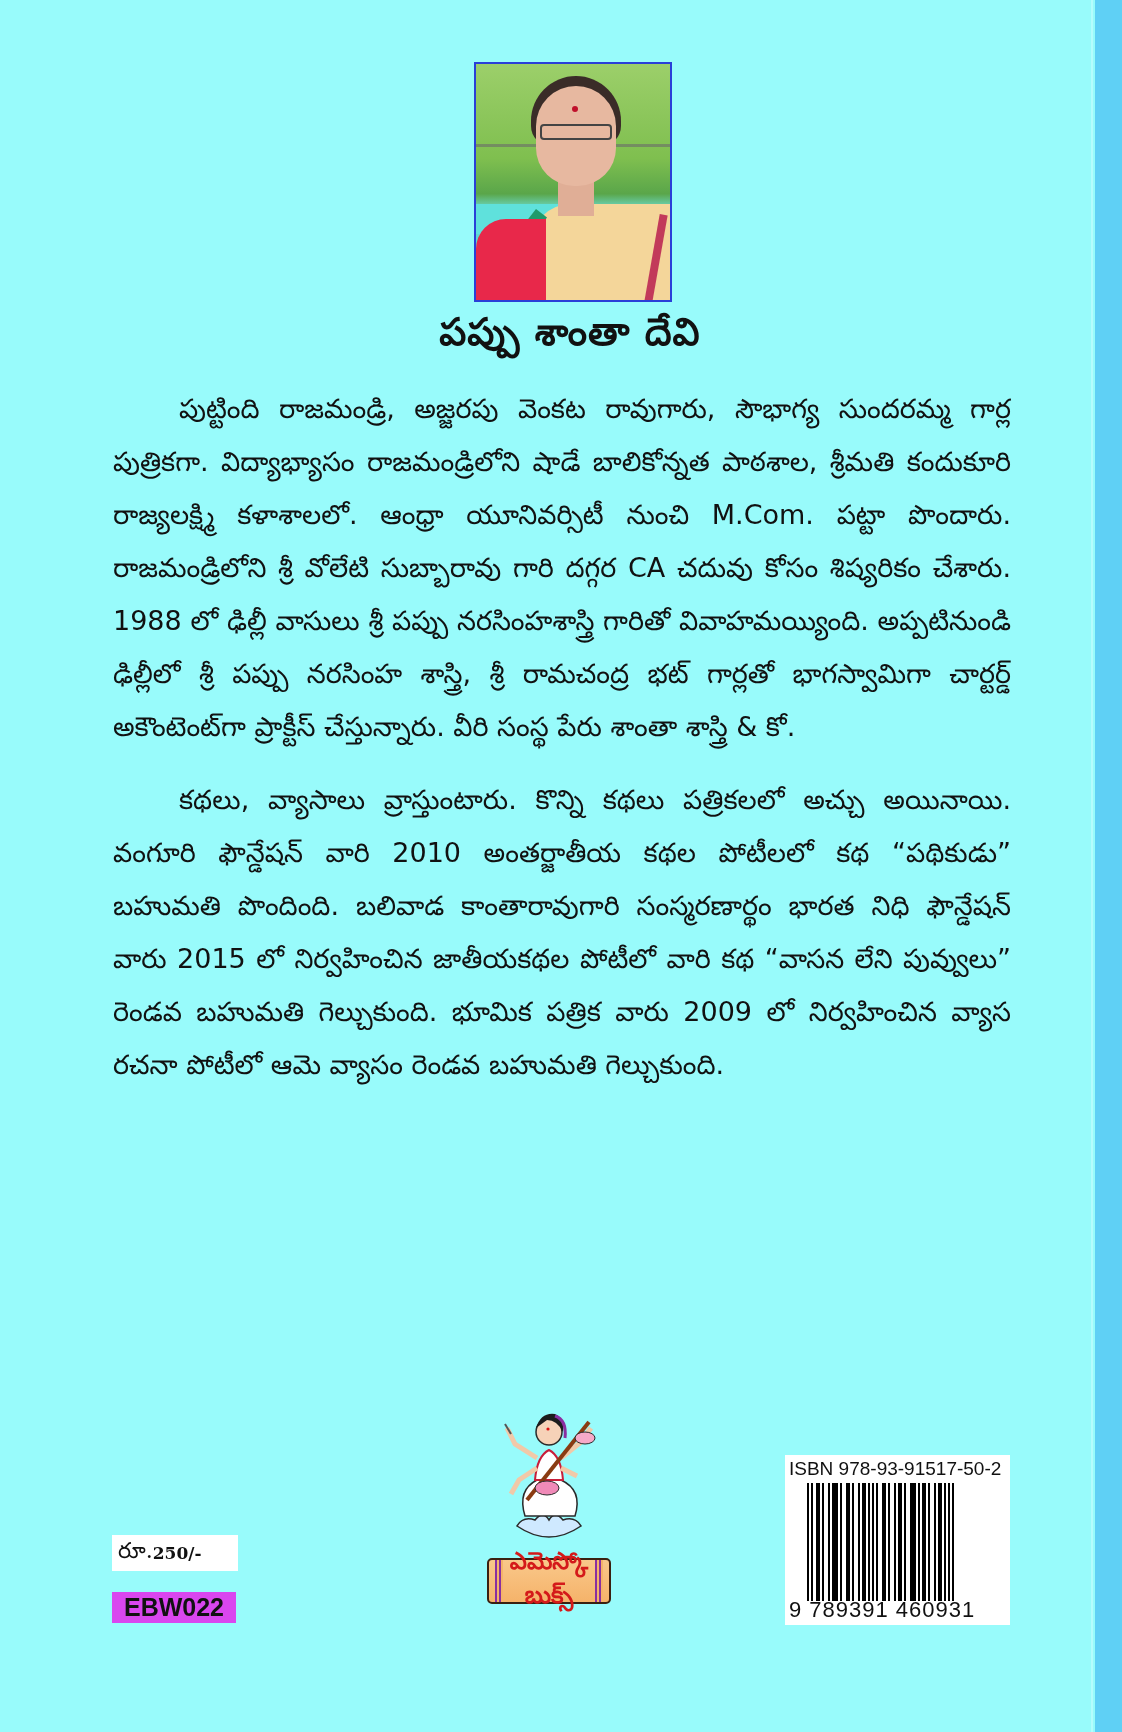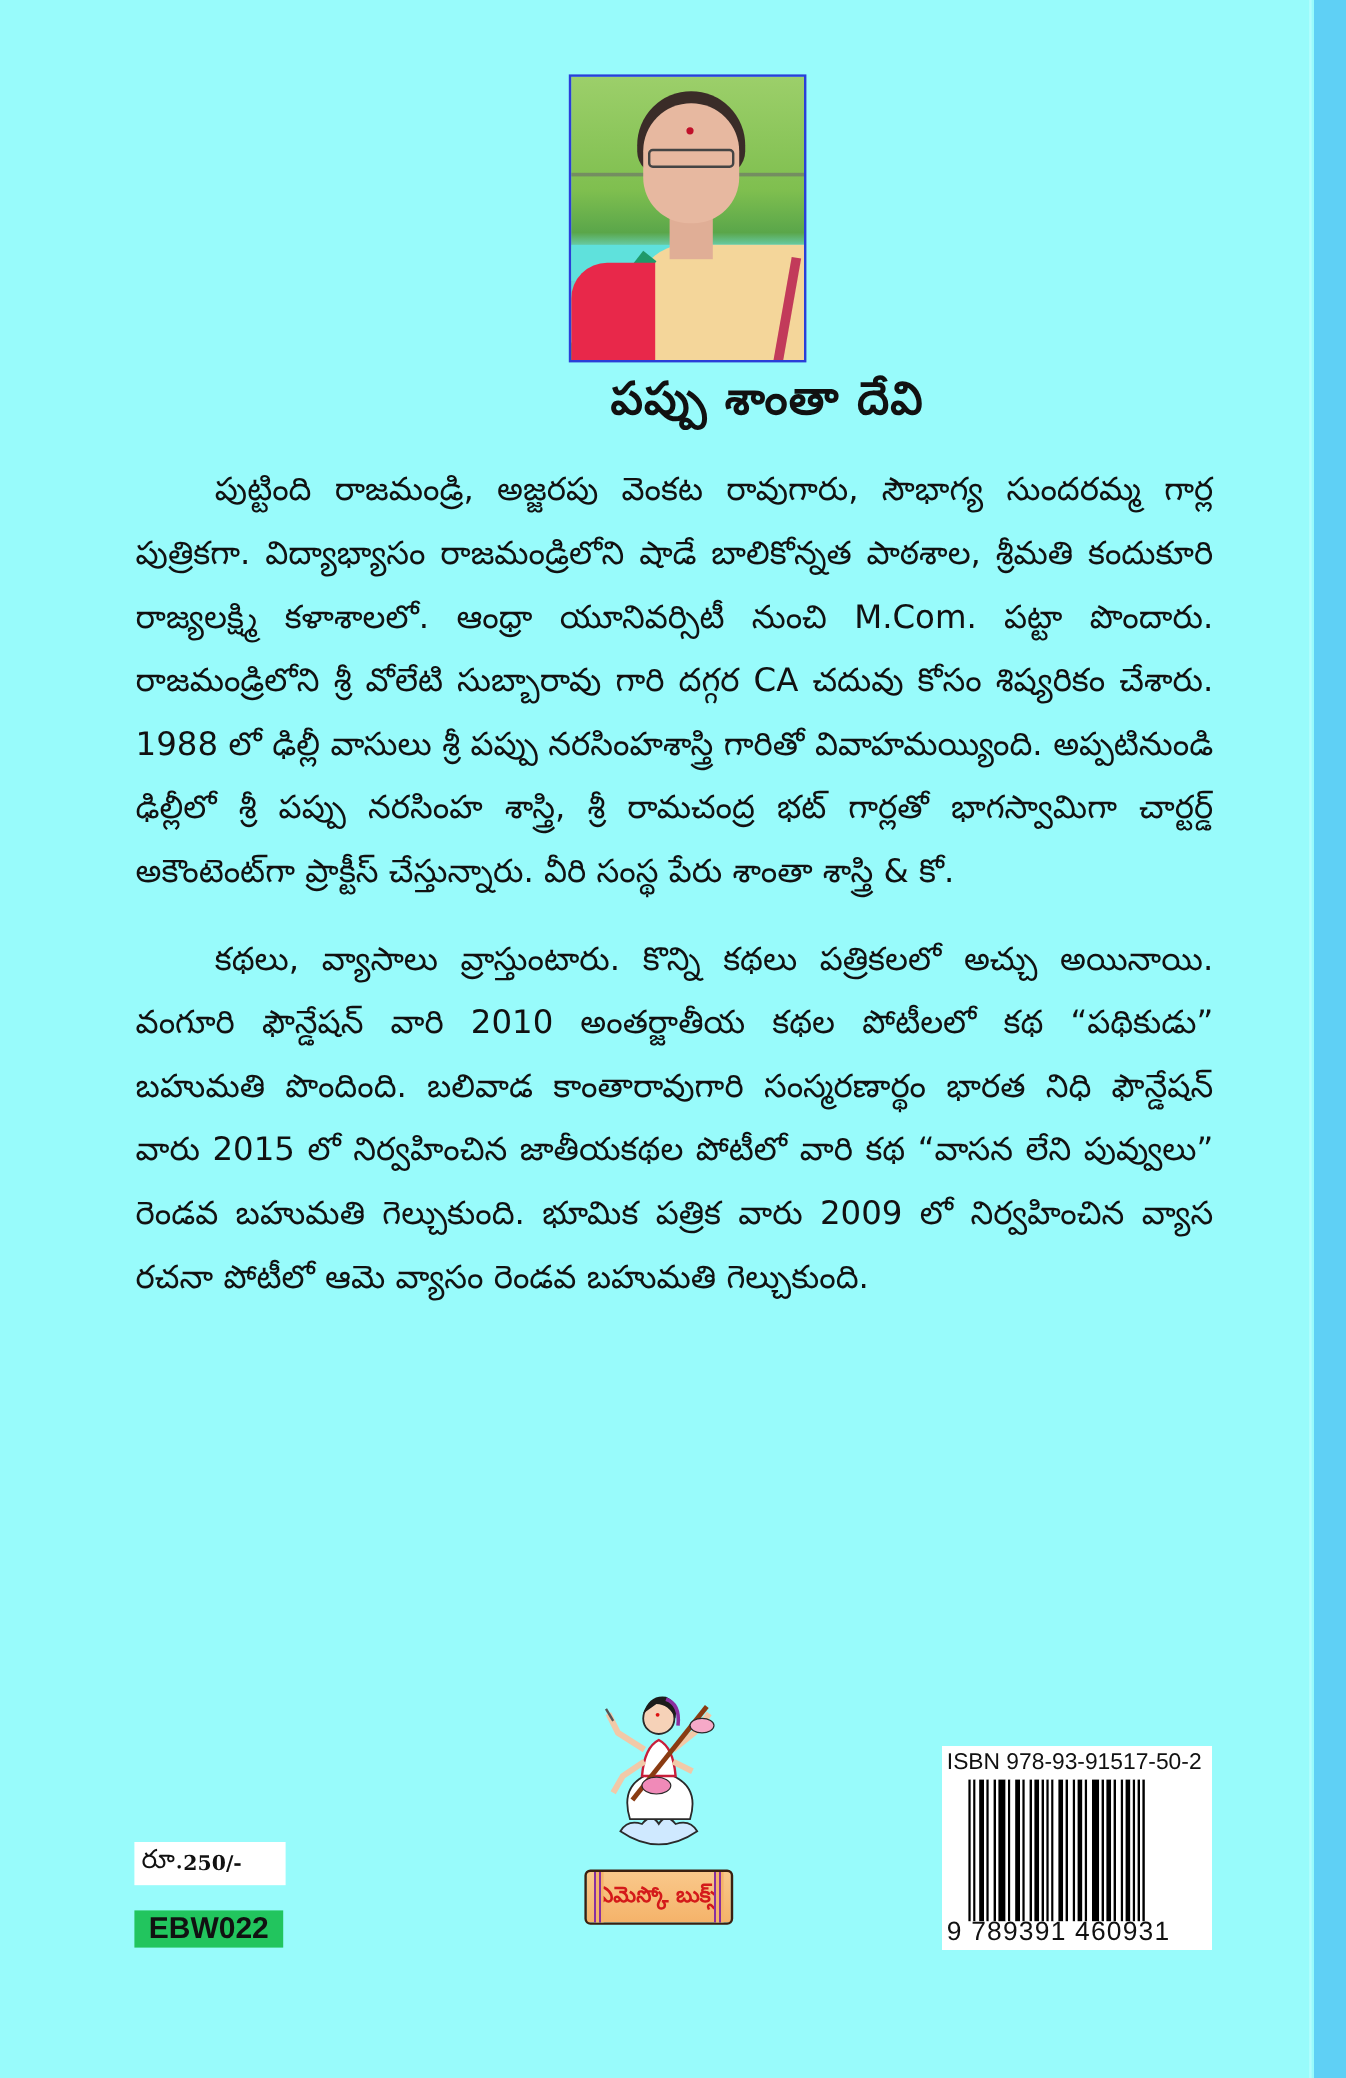--- a/index.html
+++ b/index.html
@@ -28,21 +28,21 @@
   .photo .face { position:absolute; left:60px; top:22px; width:80px; height:100px; border-radius:40px 40px 38px 38px; background:#e7b8a0; }
   .photo .bindi { position:absolute; left:96px; top:42px; width:6px; height:6px; border-radius:50%; background:#c0102a; }
   .photo .glasses { position:absolute; left:64px; top:60px; width:72px; height:16px; border:2px solid #444; border-radius:4px; box-sizing:border-box; }
   .photo .neck { position:absolute; left:82px; top:112px; width:36px; height:40px; background:#e0ae96; }
   .photo .blouse { position:absolute; left:0; top:155px; width:70px; height:90px; background:#e8284a; border-radius:30px 0 0 0; }
   .photo .saree { position:absolute; left:55px; top:140px; width:145px; height:100px; background:#f4d69a; border-radius:40px 0 0 0; }
   .photo .border1 { position:absolute; left:60px; top:145px; width:14px; height:110px; background:#1f9a6a; transform:rotate(38deg); transform-origin:top left; }
   .photo .border2 { position:absolute; left:175px; top:150px; width:8px; height:100px; background:#c23a5a; transform:rotate(10deg); }
 
   .author-name {
-    position: absolute; left: 370px; top: 310px; width: 400px; text-align: right;
+    position: absolute; left: 370px; top: 310px; width: 400px; text-align: center;
     font-size: 38px; font-weight: bold; font-family: "DejaVu Sans", sans-serif;
     letter-spacing: 1px;
   }
   .bio {
     position: absolute; left: 113px; top: 382px; width: 898px;
     font-size: 27px; line-height: 53px; text-align: justify;
     font-family: "DejaVu Sans", sans-serif;
   }
   .bio p { margin: 0 0 20px 0; text-indent: 66px; }
 
@@ -57,21 +57,21 @@
     background: linear-gradient(180deg,#f9c88a,#f5b36a);
     border: 2px solid #3a2010; border-radius: 5px; box-sizing: border-box;
     display:flex; align-items:center; justify-content:center;
   }
   .logo-banner::before, .logo-banner::after {
     content:""; position:absolute; top:0; bottom:0; width:8px;
     background: repeating-linear-gradient(90deg,#8a2fa0 0 2px,#f5b36a 2px 4px);
   }
   .logo-banner::before { left:6px; }
   .logo-banner::after { right:6px; }
-  .logo-text { color:#d41a1a; font-size:18px; font-weight:bold; font-family:"DejaVu Sans", sans-serif;text-align:center; }
+  .logo-text { color:#d41a1a; font-size:24px; font-weight:bold; font-family:"DejaVu Sans", sans-serif;text-align:center; }
 
   .barcode-box {
     position: absolute; left: 785px; top: 1455px; width: 225px; height: 170px;
     background: #fff; box-sizing: border-box; padding: 3px 4px;
   }
   .isbn-label { font-family: "Liberation Sans", sans-serif; font-size: 19px; line-height: 22px; white-space: nowrap; }
   .bars { display:flex; height: 118px; margin-top: 3px; margin-left: 18px; align-items: stretch; }
   .bars span { display:block; background:#000; }
   .bars span.g { background:#fff; }
   .barcode-digits {
@@ -80,21 +80,21 @@
   }
 
   .price-box {
     position: absolute; left: 112px; top: 1535px; width: 126px; height: 36px;
     background: #fff; display:flex; align-items:center; padding-left:6px; box-sizing:border-box;
     font-family: "DejaVu Serif", serif; font-size: 22px;
   }
   .price-box .amt { font-weight: bold; font-size: 17px; }
   .code-box {
     position: absolute; left: 112px; top: 1592px; width: 124px; height: 31px;
-    background: #22c55e; display:flex; align-items:center; justify-content:center;
+    background: #d946ef; display:flex; align-items:center; justify-content:center;
     font-family: "Liberation Sans", sans-serif; font-weight: bold; font-size: 25px;
   }
 </style>
 </head>
 <body>
 
 <div class="spine"></div>
 <div class="spine-line"></div>
 
 <div class="photo">

